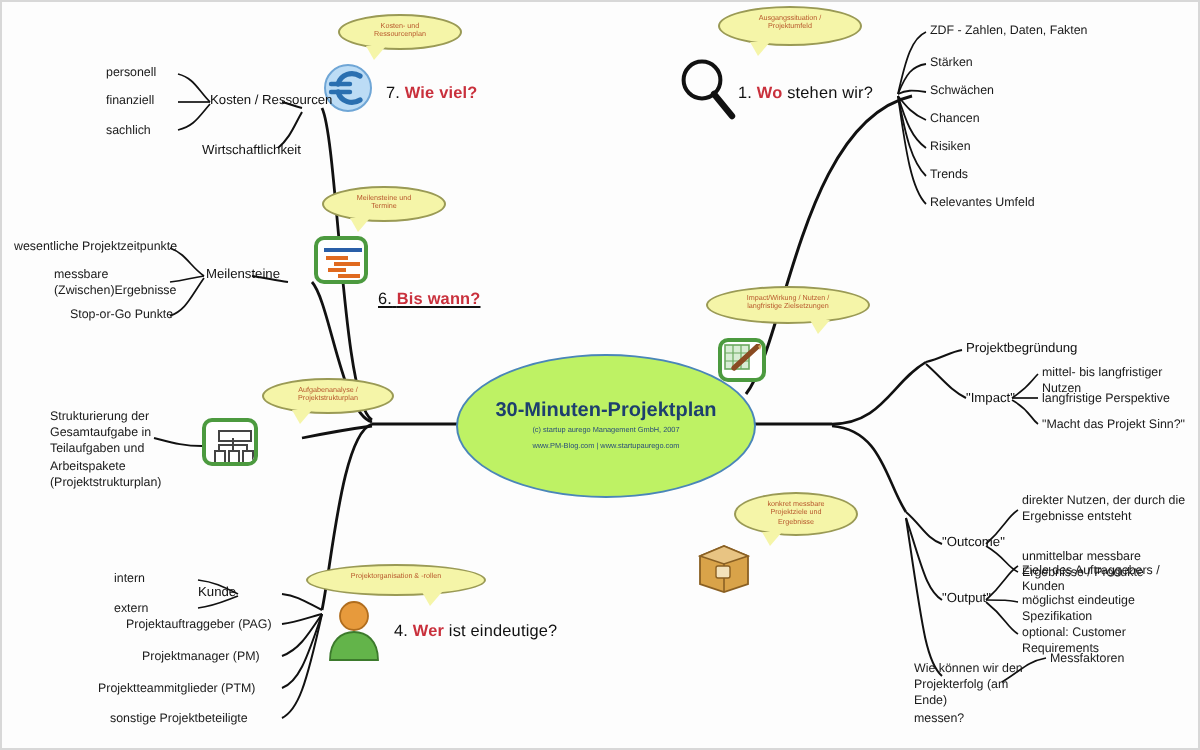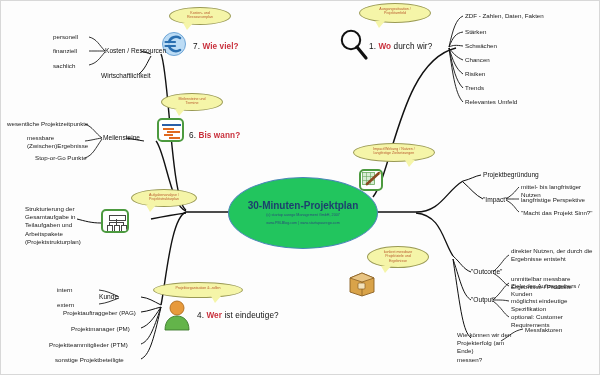--- a/index.html
+++ b/index.html
@@ -45,21 +45,21 @@
     border-left:4px solid transparent;
     border-right:6px solid transparent;
     border-top:7px solid #f5f5a8;
   }
   .callout.tailright:after{left:auto;right:24%;}
   .center-node{
     position:absolute;
     left:227px;top:176px;
     width:148px;height:70px;
     border-radius:50%;
-    background:#22c55e;
+    background:#bef264;
     border:1px solid #4a86b8;
     display:flex;flex-direction:column;
     align-items:center;justify-content:center;
     text-align:center;
   }
   .center-title{font-size:10px;color:#1d3f6e;font-weight:bold;}
   .center-sub{font-size:3.7px;color:#2a4e78;line-height:1.45;margin-top:2px;}
   .icon{position:absolute;}
   .icon-box{
     width:26px;height:22px;
@@ -154,21 +154,21 @@
 Projektumfeld</div>
   <div class="icon" style="left:338px;top:28px;">
     <svg width="30" height="32" viewBox="0 0 30 32">
       <circle cx="12" cy="11" r="9.2" stroke="#111" stroke-width="2" fill="none"></circle>
       <line x1="18" y1="18" x2="27" y2="29" stroke="#111" stroke-width="3.2" stroke-linecap="round"></line>
     </svg>
   </div>
   <div class="qlabel" style="left:368px;top:41px;">
     <span class="num">1.</span>
     <span class="hi">Wo</span>
-    <span>durch wir?</span>
+    <span>stehen wir?</span>
   </div>
   <div class="node leaf" style="left:464px;top:11px;">ZDF - Zahlen, Daten, Fakten</div>
   <div class="node leaf" style="left:464px;top:27px;">Stärken</div>
   <div class="node leaf" style="left:464px;top:41px;">Schwächen</div>
   <div class="node leaf" style="left:464px;top:55px;">Chancen</div>
   <div class="node leaf" style="left:464px;top:69px;">Risiken</div>
   <div class="node leaf" style="left:464px;top:83px;">Trends</div>
   <div class="node leaf" style="left:464px;top:97px;">Relevantes Umfeld</div>
 
   <div class="callout tailright" style="left:352px;top:142px;width:82px;height:19px;">Impact/Wirkung / Nutzen /
@@ -263,21 +263,21 @@
   <div class="icon" style="left:156px;top:117px;">
     <div class="icon-box" style="width:27px;height:24px;">
       <div class="gantt-b" style="left:3px;top:4px;width:19px;background:#2a5fa8;height:1.6px;"></div>
       <div class="gantt-l" style="left:4px;top:8px;width:11px;"></div>
       <div class="gantt-l" style="left:8px;top:11px;width:13px;"></div>
       <div class="gantt-l" style="left:5px;top:14px;width:9px;"></div>
       <div class="gantt-l" style="left:10px;top:17px;width:11px;"></div>
       <div class="gantt-b" style="left:3px;top:20px;width:19px;"></div>
     </div>
   </div>
-  <div class="qlabel" style="left:188px;top:130px;">
+  <div class="qlabel" style="left:188px;top:144px;text-decoration:underline;">
     <span class="num">6.</span>
     <span class="hi">Bis wann?</span>
   </div>
   <div class="node mid" style="left:102px;top:133px;">Meilensteine</div>
   <div class="node leaf" style="left:6px;top:119px;">wesentliche Projektzeitpunkte</div>
   <div class="node leaf" style="left:26px;top:133px;">messbare
 (Zwischen)Ergebnisse</div>
   <div class="node leaf" style="left:34px;top:153px;">Stop-or-Go Punkte</div>
 
   <div class="callout" style="left:168px;top:6px;width:62px;height:18px;">Kosten- und

